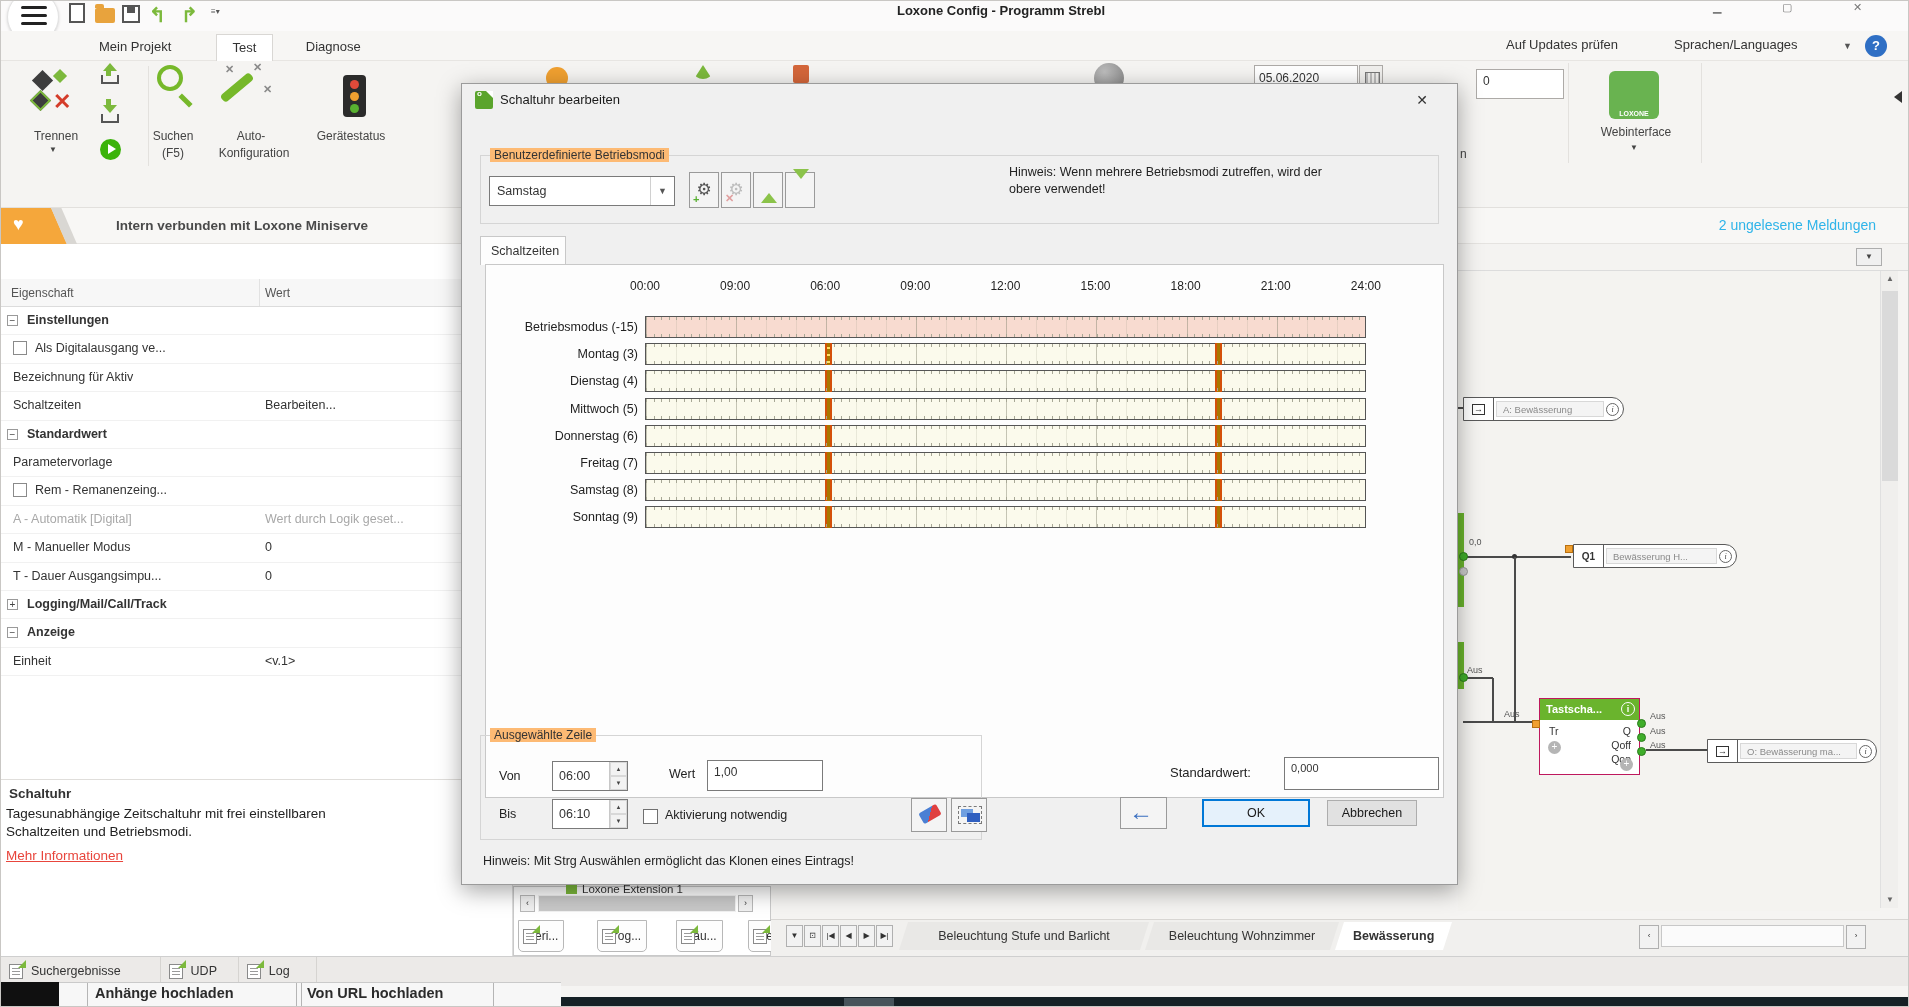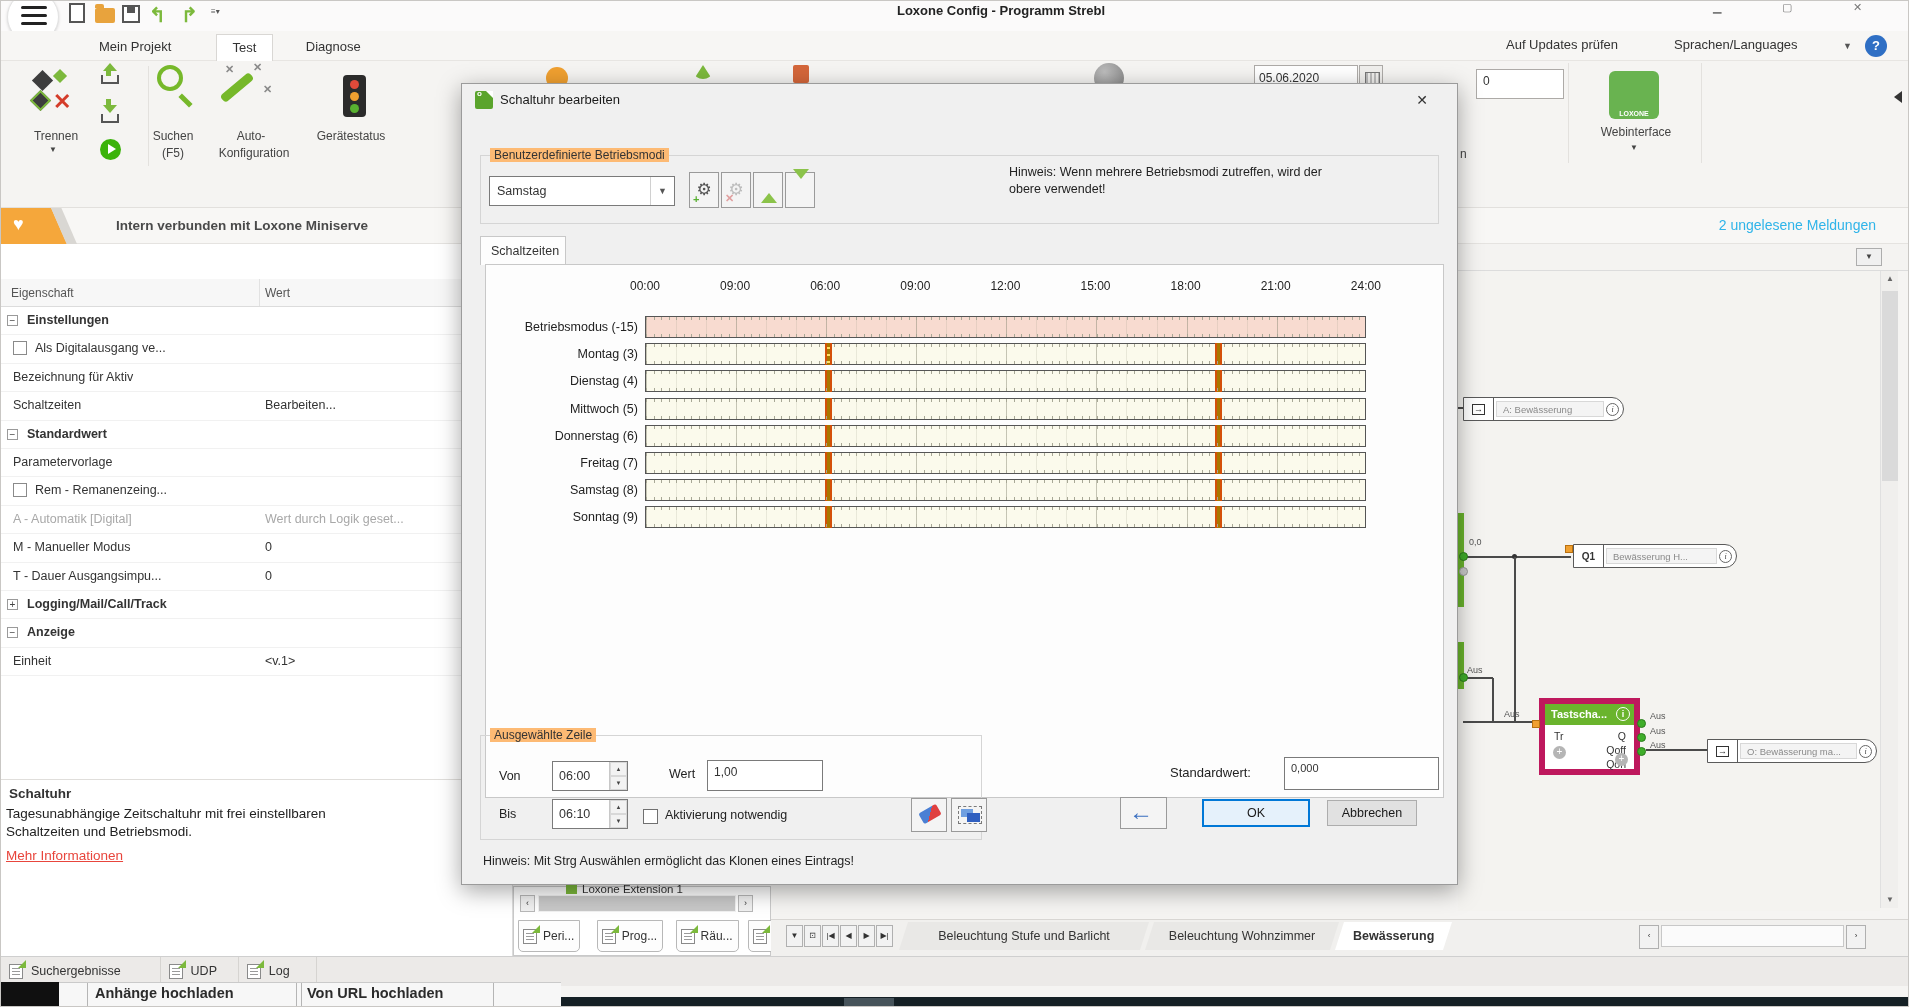--- a/index.html
+++ b/index.html
@@ -78,39 +78,39 @@
   #diagram{position:absolute;left:1457px;top:270px;width:422px;height:640px;background:#f4f3f0}
   .wire{position:absolute;background:#4a4a4a}
   .node{position:absolute;width:9px;height:9px;border-radius:50%;background:#3fae2a;border:1px solid #2c7d1d}
   .node.gray{background:#c9c9c9;border-color:#9a9a9a}
   .jdot{position:absolute;width:5px;height:5px;background:#333;border-radius:50%}
   .pill{position:absolute;height:24px;background:#fff;border:1px solid #5a5a5a;border-radius:0 12px 12px 0;display:flex;align-items:center}
   .pill .icell{width:30px;height:100%;border-right:1px solid #5a5a5a;display:flex;align-items:center;justify-content:center;font-size:10px;color:#333}
   .pill .plab{flex:1;padding:0 6px;font-size:9.5px;color:#8a8a8a;white-space:nowrap;overflow:hidden;background:#f4f4f4;height:16px;line-height:16px;margin:0 2px;border:1px solid #d8d8d8}
   .pill .iend{width:13px;height:13px;border:1px solid #666;border-radius:50%;font-size:8px;line-height:11px;text-align:center;color:#444;margin-right:4px;font-style:italic;font-family:"Liberation Serif",serif}
   .io-glyph{width:13px;height:11px;border:1.5px solid #333;font-size:9px;line-height:9px;text-align:center;color:#333}
-  #fblock{position:absolute;left:81px;top:427px;width:101px;height:77px;background:#fff;border:6px solid #be185d}
+  #fblock{position:absolute;left:81px;top:427px;width:101px;height:77px;background:#fff;border:1px solid #be185d}
   #fblock-h{position:absolute;left:0;top:0;width:100%;height:21px;background:#6ab42d;color:#fff;font-weight:bold;font-size:11px;padding:4px 0 0 6px}
   #fblock-i{position:absolute;right:4px;top:3px;width:14px;height:14px;border:1px solid #fff;border-radius:50%;color:#fff;font-size:9px;line-height:12px;text-align:center}
   .bl-lab{position:absolute;font-size:10.5px;color:#333}
   .aus{position:absolute;font-size:9px;color:#555}
   .conn-sq{position:absolute;width:8px;height:8px;background:#f0a030;border:1px solid #b87010}
   .pluscirc{position:absolute;width:13px;height:13px;border-radius:50%;background:#b5b5b5;color:#fff;font-size:10px;line-height:12px;text-align:center}
   .gsliver{position:absolute;width:6px;background:#6ab42d}
   #vscroll{position:absolute;left:1879px;top:270px;width:18px;height:637px;background:#f0efed;border-left:1px solid #e0e0e0}
   #vscroll .th{position:absolute;left:1px;top:20px;width:16px;height:190px;background:#dadada}
   #vscroll .ar{position:absolute;left:0;width:18px;height:16px;font-size:8px;text-align:center;line-height:16px;color:#666}
   
   #dock{position:absolute;left:512px;top:885px;width:258px;height:70px;background:#fff;border:1px solid #c9c9c9}
   #dock-tree{position:absolute;left:52px;top:-4px;font-size:11.5px;color:#333;white-space:nowrap}
   #dock-tree .ti{display:inline-block;width:11px;height:11px;background:#7cb93c;margin-right:5px;vertical-align:-1px}
   .hsbtn{position:absolute;width:15px;height:17px;background:#f0f0f0;border:1px solid #b8b8b8;font-size:9px;line-height:15px;text-align:center;color:#333}
   #dock-track{position:absolute;left:24px;top:8px;width:198px;height:17px;background:#f1f1f1}
   #dock-thumb{position:absolute;left:1px;top:1px;width:196px;height:15px;background:#c8c8c8}
-  .dtab{position:absolute;top:33px;height:32px;background:#fdfdfd;border:1px solid #b8b8b8;border-radius:0 0 5px 5px;font-size:12px;color:#333;padding:8px 5px 0 24px;white-space:nowrap}
+  .dtab{position:absolute;top:33px;height:32px;background:#fdfdfd;border:1px solid #b8b8b8;border-radius:0 0 5px 5px;font-size:12px;color:#333;padding:8px 5px 0 8px;white-space:nowrap}
   .doc-ic{position:absolute;left:4px;top:8px;width:14px;height:15px;background:#fff;border:1px solid #8a8a8a}
   .doc-ic::before{content:"";position:absolute;left:2px;top:3px;width:8px;height:8px;background:repeating-linear-gradient(180deg,#9a9a9a 0 1px,transparent 1px 3px)}
   .doc-ic::after{content:"";position:absolute;right:-4px;top:-5px;border-left:8px solid transparent;border-top:8px solid #7cb93c;transform:rotate(90deg)}
   #sheetbar{position:absolute;left:770px;top:918px;width:1139px;height:37px;background:#f1f0ee;border-top:1px solid #d8d6d3}
   .navb{position:absolute;top:5px;width:17px;height:22px;background:#f2f2f2;border:1px solid #b0b0b0;font-size:8px;text-align:center;line-height:20px;color:#333}
   .stab{position:absolute;top:2px;height:28px;padding:7px 18px 0 18px;font-size:12.5px;color:#333;background:#e9e8e6;clip-path:polygon(9px 0,100% 0,calc(100% - 9px) 100%,0 100%)}
   .stab.sel{background:#fff;font-weight:bold}
   #sheet-scroll-track{position:absolute;left:890px;top:5px;width:183px;height:22px;background:#fbfbfb;border:1px solid #c8c8c8}
   #bottom-strip{position:absolute;left:0;top:955px;width:100%;height:30px;background:#eceae8;border-top:1px solid #cfcfcf}
   .btab{position:absolute;top:0;height:30px;padding:7px 10px 0 30px;font-size:12.5px;color:#333;border-right:1px solid #d6d4d1}

